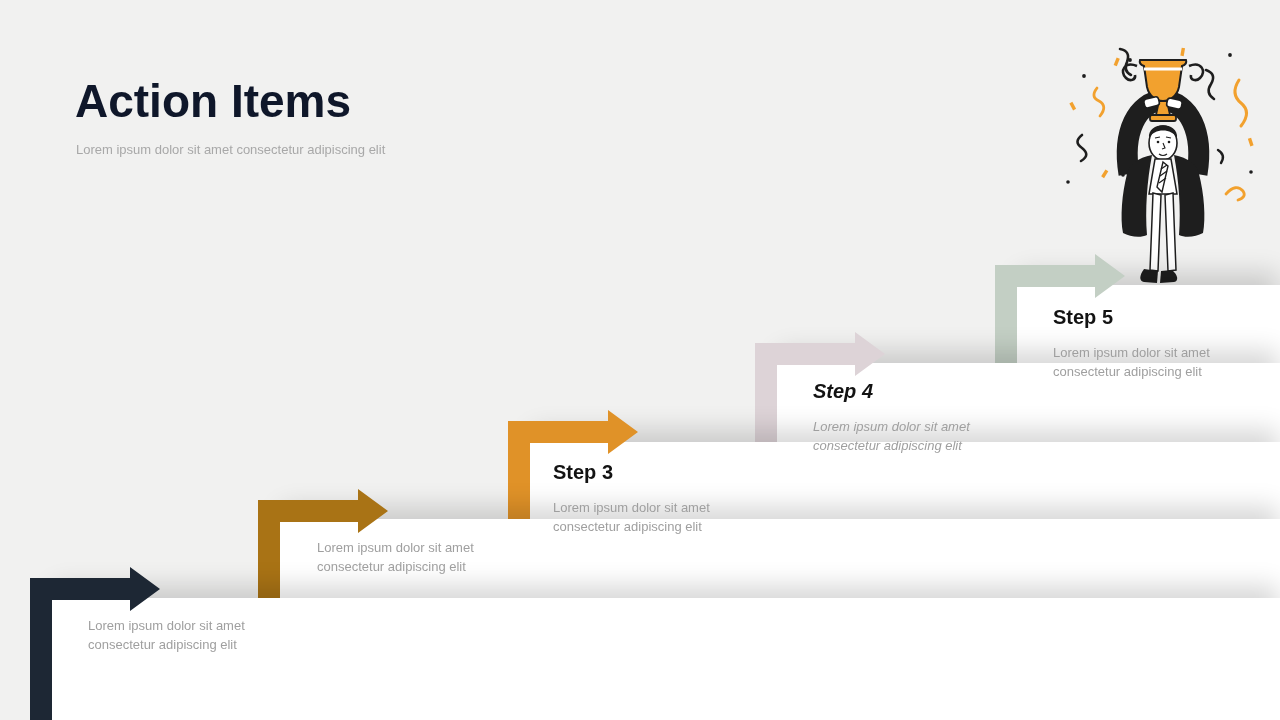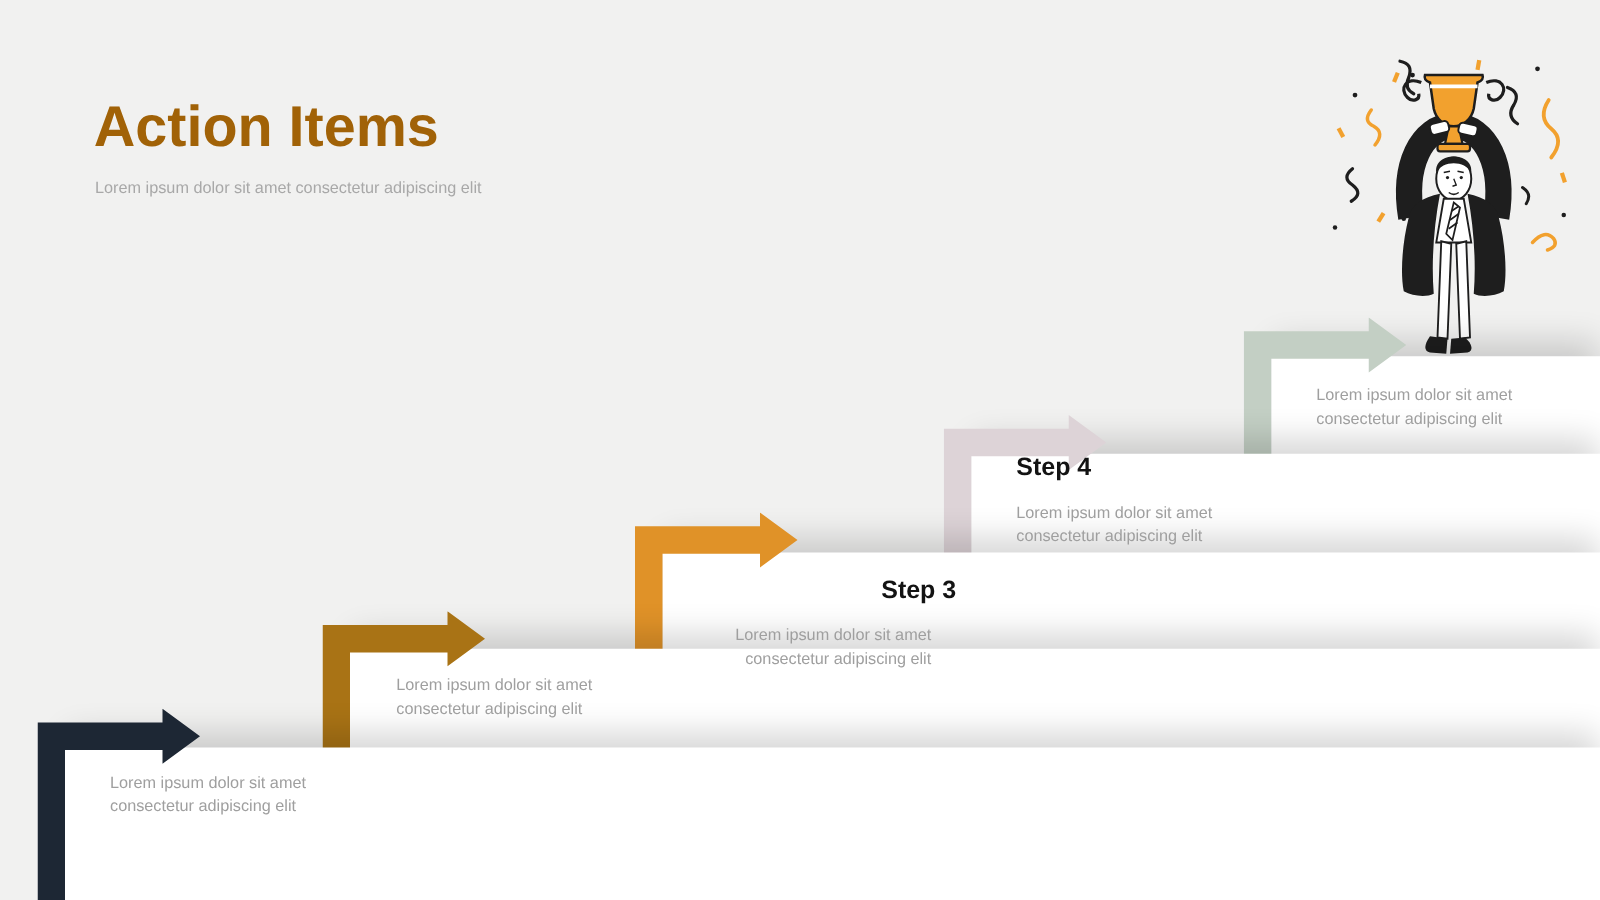--- a/index.html
+++ b/index.html
@@ -2,21 +2,21 @@
 <html><head>
 <meta charset="utf-8">
 <style>
   html,body{margin:0;padding:0;}
   body{width:1280px;height:720px;overflow:hidden;background:#f1f1f0;
        font-family:"Liberation Sans", sans-serif;}
   .slide{position:relative;width:1280px;height:720px;background:#f1f1f0;overflow:hidden;}
 
   
   .header{position:absolute;left:75px;top:74px;z-index:70;}
-  .header h1{margin:0;font-size:46px;font-weight:700;color:#a16207;letter-spacing:0px;}
+  .header h1{margin:0;font-size:46px;font-weight:700;color:#0f172a;letter-spacing:0px;}
   .header .subtitle{margin:14px 0 0 1px;font-size:13px;color:#a8a8a8;}
 
   
   .panel{position:absolute;background:#ffffff;box-shadow:0 -14px 24px -2px rgba(0,0,0,0.16);}
   #p1{left:52px;  top:598px;width:1228px;height:122px;z-index:50;}
   #p2{left:280px; top:519px;width:1000px;height:201px;z-index:40;}
   #p3{left:530px; top:442px;width:750px; height:278px;z-index:30;}
   #p4{left:777px; top:363px;width:503px; height:357px;z-index:20;}
   #p5{left:1017px;top:285px;width:263px; height:435px;z-index:10;}
 
@@ -27,22 +27,22 @@
   #a3{left:508px;top:410px;z-index:35;}
   #a4{left:755px;top:332px;z-index:25;}
   #a5{left:995px;top:254px;z-index:15;}
 
   
   .step-text{position:absolute;z-index:60;width:200px;}
   .step-text h3{margin:0 0 14px 0;font-size:20px;font-weight:700;color:#131313;}
   .step-text p{margin:0;font-size:13px;line-height:19px;color:#9f9f9f;width:180px;}
   #t1{left:88px;  top:616px;}
   #t2{left:317px; top:538px;}
-  #t3{left:565px; top:461px;text-align:right;}
-  #t4{left:813px; top:363px;}
+  #t3{left:553px; top:461px;}
+  #t4{left:813px; top:380px;font-style:italic;}
   #t5{left:1053px;top:306px;}
 
   
   #trophy-man{position:absolute;left:1063px;top:42px;z-index:5;}
 </style>
 </head>
 <body>
 
 <div class="slide">
 
@@ -81,20 +81,21 @@
   </div>
   <div class="step-text" id="t3">
     <h3>Step 3</h3>
     <p>Lorem ipsum dolor sit amet consectetur adipiscing elit</p>
   </div>
   <div class="step-text" id="t4">
     <h3>Step 4</h3>
     <p>Lorem ipsum dolor sit amet consectetur adipiscing elit</p>
   </div>
   <div class="step-text" id="t5">
+    <h3>Step 5</h3>
     <p>Lorem ipsum dolor sit amet consectetur adipiscing elit</p>
   </div>
 
   <svg id="trophy-man" width="200" height="250" viewBox="0 0 200 250">
 
     <g fill="none" stroke-linecap="round">
       <path d="M19,93 q-9,7 0,13 q9,7 -1,13" stroke="#1e1e1e" stroke-width="2.6"></path>
       <path d="M34,46 q-7,9 2,13 q9,5 1,15" stroke="#f2a12e" stroke-width="2.8"></path>
       <path d="M57,7 q11,2 7,13 q-4,9 4,13" stroke="#1e1e1e" stroke-width="2.6"></path>
       <path d="M143,28 q11,4 5,14 q-6,9 3,15" stroke="#1e1e1e" stroke-width="2.6"></path>

